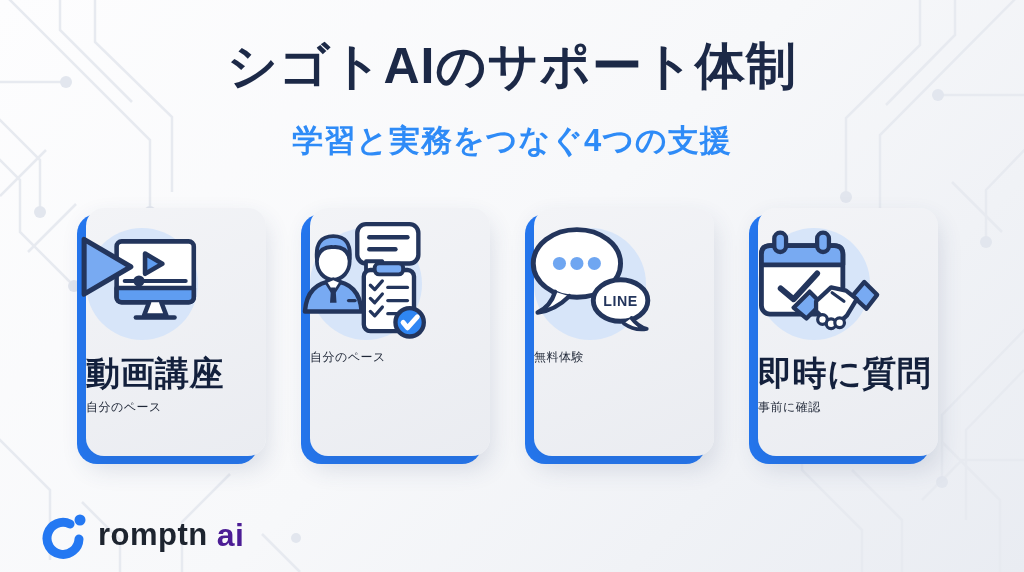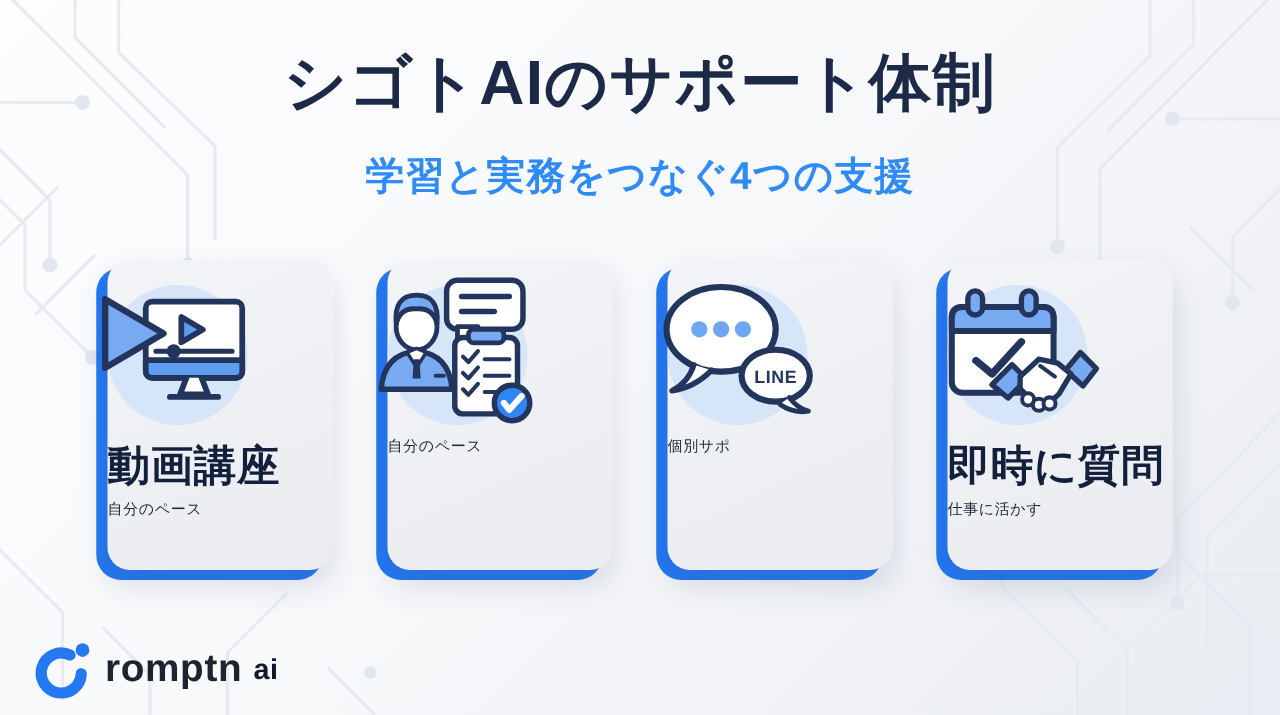--- a/index.html
+++ b/index.html
@@ -43,25 +43,25 @@
   .card-title{
     margin-top:16px;font-size:34px;font-weight:800;color:#13203c;
     letter-spacing:0.5px;line-height:1;
   }
   .card-sub{
     margin-top:11px;font-size:12px;font-weight:500;color:#1f2737;
     letter-spacing:0.5px;line-height:1;
   }
 
   .footer-logo{
-    position:absolute;left:26px;bottom:13px;display:flex;align-items:center;
+    position:absolute;left:40px;bottom:13px;display:flex;align-items:center;
   }
   .logo-mark{display:block;}
   .logo-text{font-size:31px;font-weight:800;color:#1d242f;margin-left:10px;letter-spacing:0.5px;}
-  .logo-suffix{font-size:23px;font-weight:800;color:#0f172a;margin-left:9px;letter-spacing:0.5px;}
+  .logo-suffix{font-size:32px;font-weight:800;color:#4c1d95;margin-left:9px;letter-spacing:0.5px;}
 
   .ic-stroke{stroke:#23355c;fill:none;stroke-linecap:round;stroke-linejoin:round;}
 </style>
 </head>
 <body>
 
 <svg class="bg-circuit" width="1024" height="572" viewBox="0 0 1024 572">
   <g stroke="#e7eaf0" stroke-width="2.5" fill="none">
     <path d="M -10 -20 L 150 140 L 150 208"></path>
     <path d="M 60 -20 L 60 30 L 132 102"></path>
@@ -176,21 +176,21 @@
               <path d="M 28 64 Q 24 77 12 83 Q 28 81 41 68" fill="#ffffff" stroke-width="4"></path>
               <circle cx="32" cy="38" r="6" fill="#6fa6f1" stroke="none"></circle>
               <circle cx="48" cy="38" r="6" fill="#6fa6f1" stroke="none"></circle>
               <circle cx="64" cy="38" r="6" fill="#6fa6f1" stroke="none"></circle>
               <ellipse cx="88" cy="72" rx="25" ry="19" fill="#ffffff"></ellipse>
               <path d="M 98 88 Q 104 96 112 98 Q 101 100 91 93" fill="#ffffff" stroke-width="3.5"></path>
               <text x="88" y="77" text-anchor="middle" font-size="13" font-weight="bold" fill="#23355c" stroke="none" letter-spacing="0.5" font-family="Liberation Sans, DejaVu Sans, sans-serif">LINE</text>
             </g>
           </svg>
         </div>
-        <div class="card-sub">個別サポ</div>
+        <div class="card-sub">無料体験</div>
       </div>
     </div>
 
     <div class="card-wrap">
       <div class="card-accent"></div>
       <div class="card">
         <div class="icon-circle">
           <svg width="134" height="120" viewBox="0 0 124 112">
             <g class="ic-stroke" stroke-width="4.5">
               <rect x="12" y="22" width="76" height="64" rx="8" fill="#ffffff"></rect>
@@ -202,21 +202,21 @@
               <polygon points="108,56 120,68 110,81 97,69" fill="#78aaf2" stroke-width="4"></polygon>
               <path d="M 63 74 L 77 61 L 91 64 L 101 72 L 92 87 Q 83 97 71 91 L 63 83 Z" fill="#ffffff" stroke-width="4"></path>
               <path d="M 78 66 L 89 74" stroke-width="3"></path>
               <circle cx="69" cy="91" r="4.5" fill="#ffffff" stroke-width="3"></circle>
               <circle cx="77" cy="95" r="4.5" fill="#ffffff" stroke-width="3"></circle>
               <circle cx="85" cy="94" r="4.5" fill="#ffffff" stroke-width="3"></circle>
             </g>
           </svg>
         </div>
         <div class="card-title">即時に質問</div>
-        <div class="card-sub">仕事に活かす</div>
+        <div class="card-sub">事前に確認</div>
       </div>
     </div>
 
   </div>
 
   <div class="footer-logo">
     <svg class="logo-mark" width="48" height="48" viewBox="0 0 48 48">
       <path d="M 39 28 A 16 16 0 1 1 30 13" stroke="#2478f2" stroke-width="9" fill="none" stroke-linecap="round"></path>
       <circle cx="40" cy="9" r="5.5" fill="#2478f2"></circle>
     </svg>

